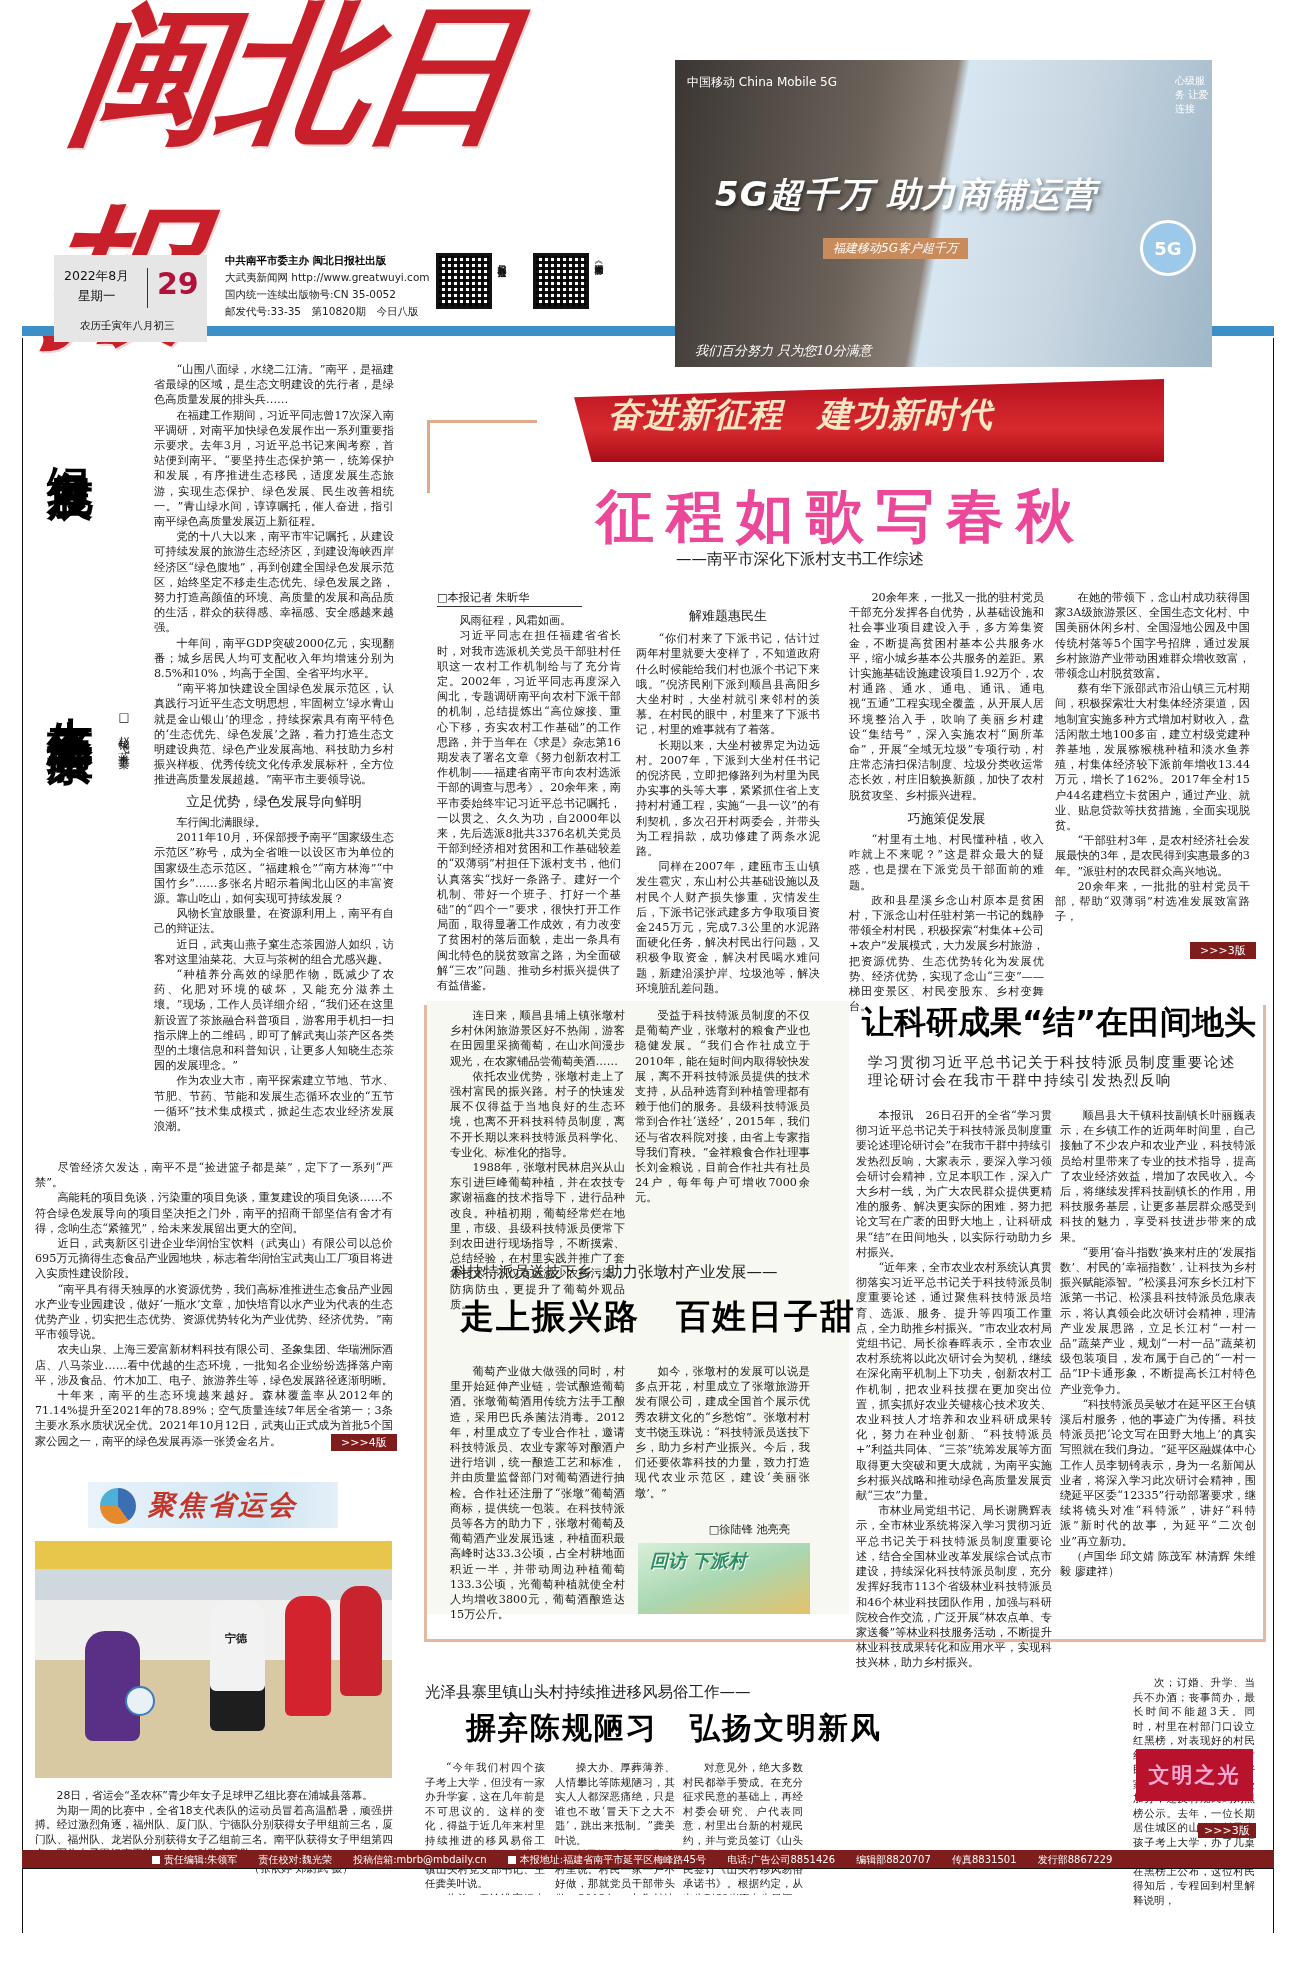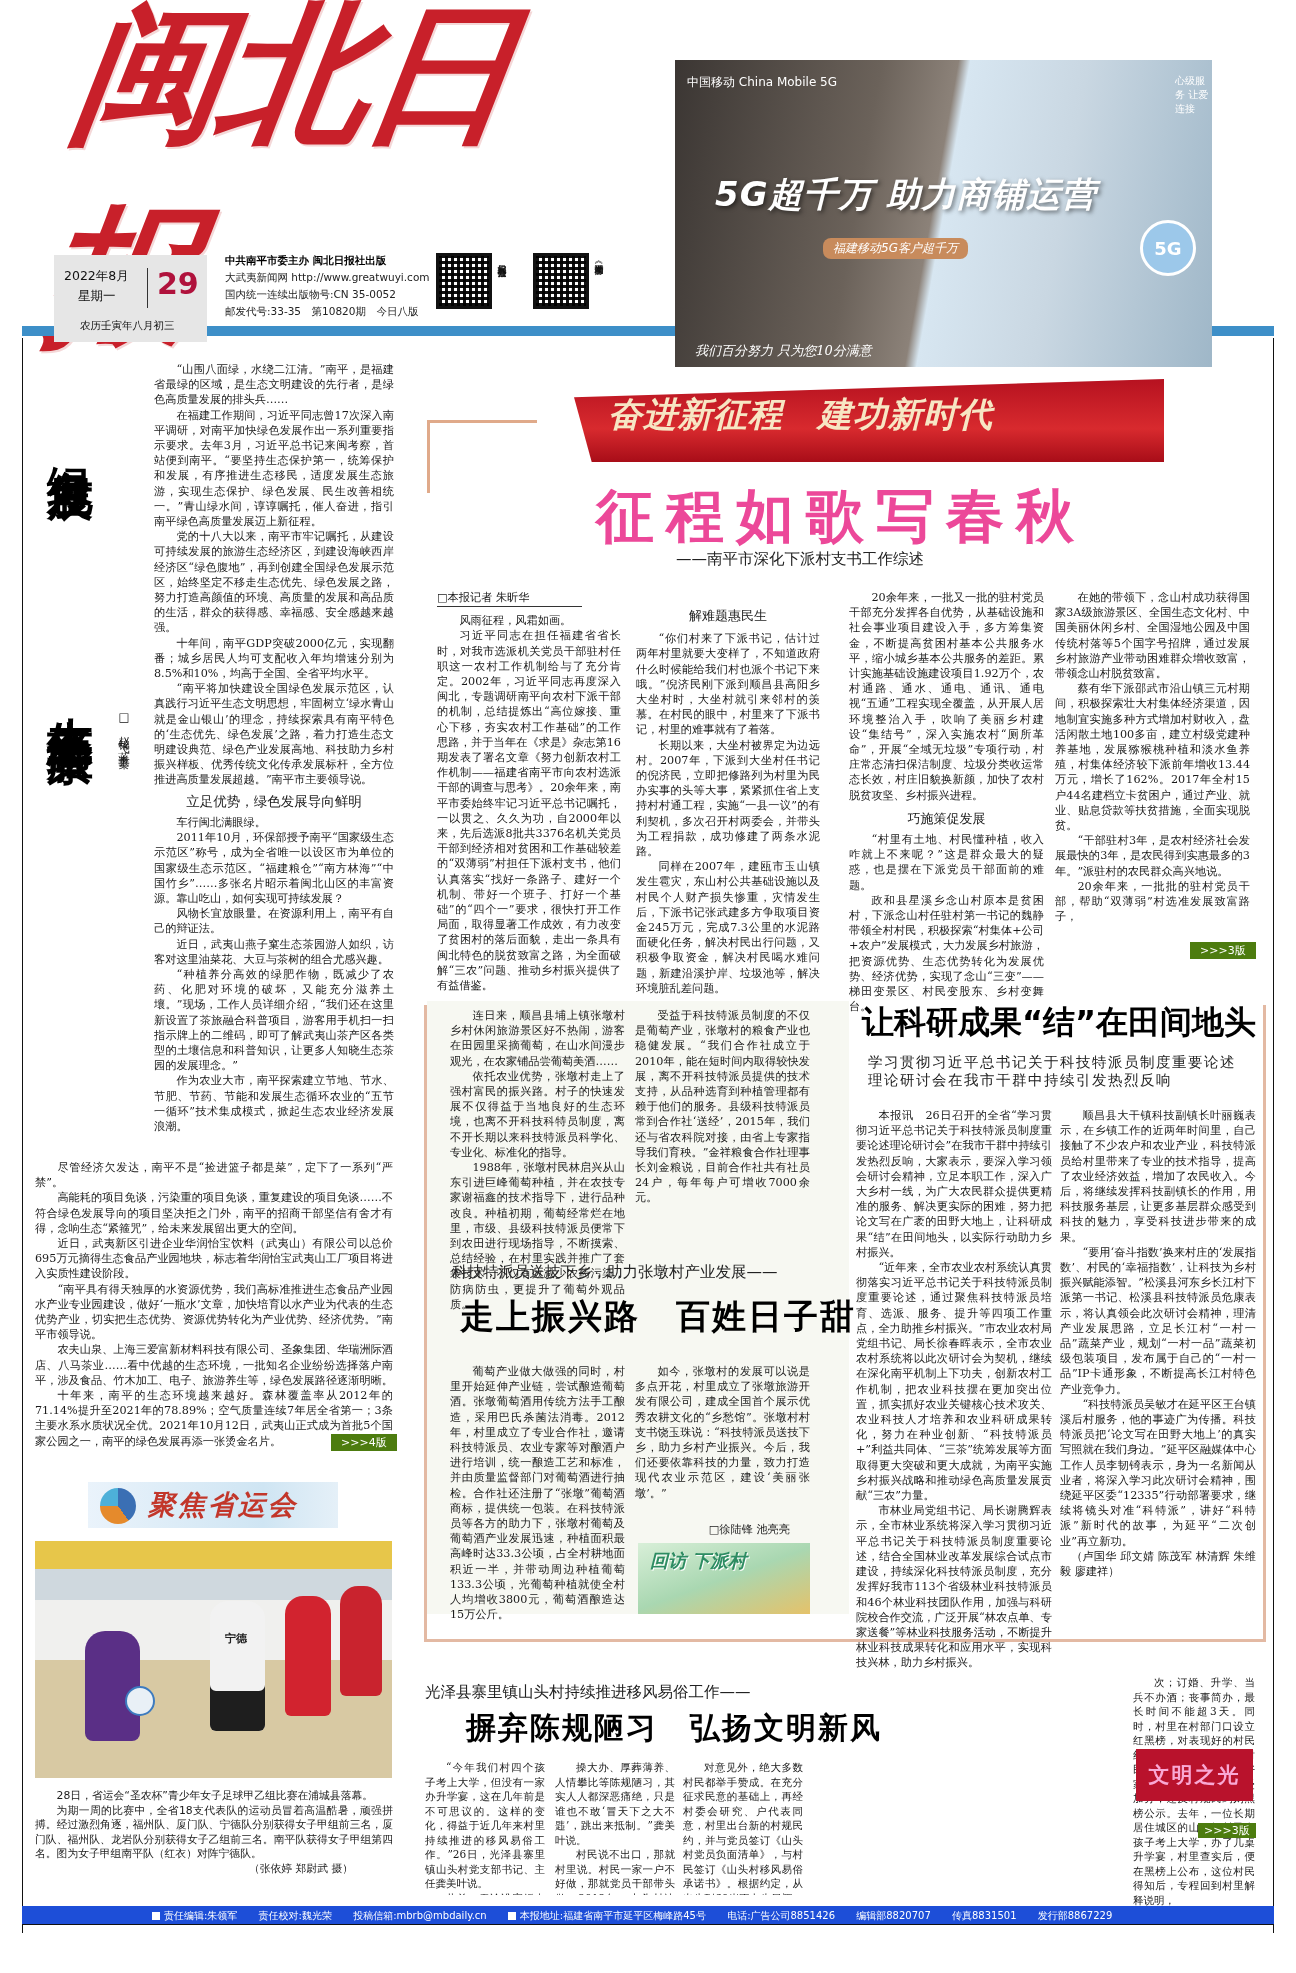--- a/index.html
+++ b/index.html
@@ -27,35 +27,35 @@
      repeating-linear-gradient(90deg, #111 0 3px, #fff 3px 6px); background-blend-mode: multiply; border: 3px solid #111; }
   .qr-label { font-size: 9px; writing-mode: vertical-rl; font-family: "DejaVu Sans", sans-serif; line-height: 11px; }
   .blue-rule { background: #3d8fc8; }
 
   
   .ad { left: 675px; top: 60px; width: 537px; height: 307px; overflow: hidden;
     background: linear-gradient(100deg, #3b3633 0%, #6b625a 35%, #8c8279 48%, #d7e6f1 50%, #c9d7e2 70%, #9fb7c8 100%); }
   .ad-brand { left: 12px; top: 14px; color: #fff; font-size: 12px; font-family: "DejaVu Sans", sans-serif; }
   .ad-head { left: 40px; top: 112px; color: #fff; font-weight: bold; font-style: italic; font-size: 34px; font-family: "DejaVu Sans", sans-serif;
     text-shadow: 2px 2px 4px rgba(0,0,0,.5); letter-spacing: 1px; }
-  .ad-sub { left: 148px; top: 178px; background: #c88b5c; color: #fff; font-size: 12px; padding: 2px 10px; font-family: "DejaVu Sans", sans-serif; font-style: italic; border-radius: 8px; }
+  .ad-sub { left: 148px; top: 178px; background: #c88b5c; color: #fff; font-size: 12px; padding: 2px 10px; font-family: "DejaVu Sans", sans-serif; font-style: italic; }
   .ad-slogan { left: 20px; top: 282px; color: #fff; font-size: 13px; font-style: italic; font-family: "DejaVu Serif", serif; }
   .ad-5g { left: 465px; top: 160px; width: 56px; height: 56px; border-radius: 50%; background: #9cc8ea; border: 3px solid #fff; color: #fff;
     font-weight: bold; font-size: 18px; display: flex; align-items: center; justify-content: center; font-family: "DejaVu Sans", sans-serif; }
   .ad-corner { left: 500px; top: 14px; color: #fff; font-size: 10px; font-family: "DejaVu Serif", serif; }
 
   
   .frame-left { left: 22px; top: 338px; width: 1px; height: 1595px; background: #111; }
   .frame-right { left: 1273px; top: 338px; width: 1px; height: 1595px; background: #111; }
 
   
   .vhead { writing-mode: vertical-rl; font-family: "DejaVu Sans", sans-serif; font-weight: bold; color: #000; font-size: 46px; letter-spacing: 4px; }
   .byline-v { writing-mode: vertical-rl; font-size: 11.5px; font-family: "DejaVu Serif", serif; letter-spacing: 3px; }
   .subhead { font-family: "DejaVu Sans", sans-serif; font-size: 13.5px; text-align: center; }
-  .jump { background: #4d7c0f; color: #fff; font-size: 11px; font-family: "DejaVu Sans", sans-serif; padding: 1px 10px; }
+  .jump { background: #7f1d1d; color: #fff; font-size: 11px; font-family: "DejaVu Sans", sans-serif; padding: 1px 10px; }
 
   
   .banner { left: 574px; top: 379px; width: 590px; height: 83px; background: linear-gradient(180deg, #b61220, #d82a2e 60%, #a80d18);
     clip-path: polygon(0 22%, 100% 0, 100% 100%, 3% 100%); }
   .banner-text { left: 608px; top: 392px; font-family: "DejaVu Serif", serif; font-weight: bold; font-style: italic; font-size: 34px; color: #f7e6c4; letter-spacing: 1px; }
   .corner-tan-h { background: #e0aa8a; }
   .main-title { left: 596px; top: 478px; font-family: "DejaVu Serif", serif; font-weight: bold; font-size: 58px; letter-spacing: 12px; color: #ec4899; }
   .main-sub { left: 676px; top: 549px; font-family: "DejaVu Sans", sans-serif; font-size: 15.5px; color: #222; }
   .sect-h { font-family: "DejaVu Sans", sans-serif; font-size: 13px; text-align: center; }
 
@@ -76,21 +76,21 @@
   .sport-photo { left: 35px; top: 1541px; width: 357px; height: 237px; overflow: hidden;
     background: linear-gradient(180deg, #e7c64a 0 12%, #cfd8de 12% 25%, #f0f0ee 25% 50%, #d8c9a3 50% 100%); }
 
   
   .h-yf-kicker { left: 425px; top: 1682px; font-family: "DejaVu Sans", sans-serif; font-size: 15.5px; color: #222; }
   .h-yf { left: 466px; top: 1708px; font-family: "DejaVu Serif", serif; font-weight: bold; font-size: 30px; letter-spacing: 2px; color: #000; }
   .wm-box { left: 1136px; top: 1749px; width: 117px; height: 52px; background: #b9122c; color: #f9a8d4; font-family: "DejaVu Serif", serif; font-weight: bold;
     font-size: 21px; display: flex; align-items: center; justify-content: center; letter-spacing: 2px; }
 
   
-  .footer { left: 22px; top: 1906px; width: 1252px; height: 19px; background: #1d4ed8; color: #fff; font-size: 10px; line-height: 19px;
+  .footer { left: 22px; top: 1850px; width: 1252px; height: 19px; background: #7f1d1d; color: #fff; font-size: 10px; line-height: 19px;
     font-family: "DejaVu Sans", sans-serif; padding-left: 130px; white-space: nowrap; border-bottom: 1px solid #111; }
   .footer span { margin-right: 18px; }
   .sq { display: inline-block; width: 8px; height: 8px; background: #fff; margin-right: 4px; vertical-align: -1px; }
 </style>
 </head>
 <body>
 
 <div class="abs masthead-logo">闽北日报</div>
 
 <div class="abs datebox"></div>

